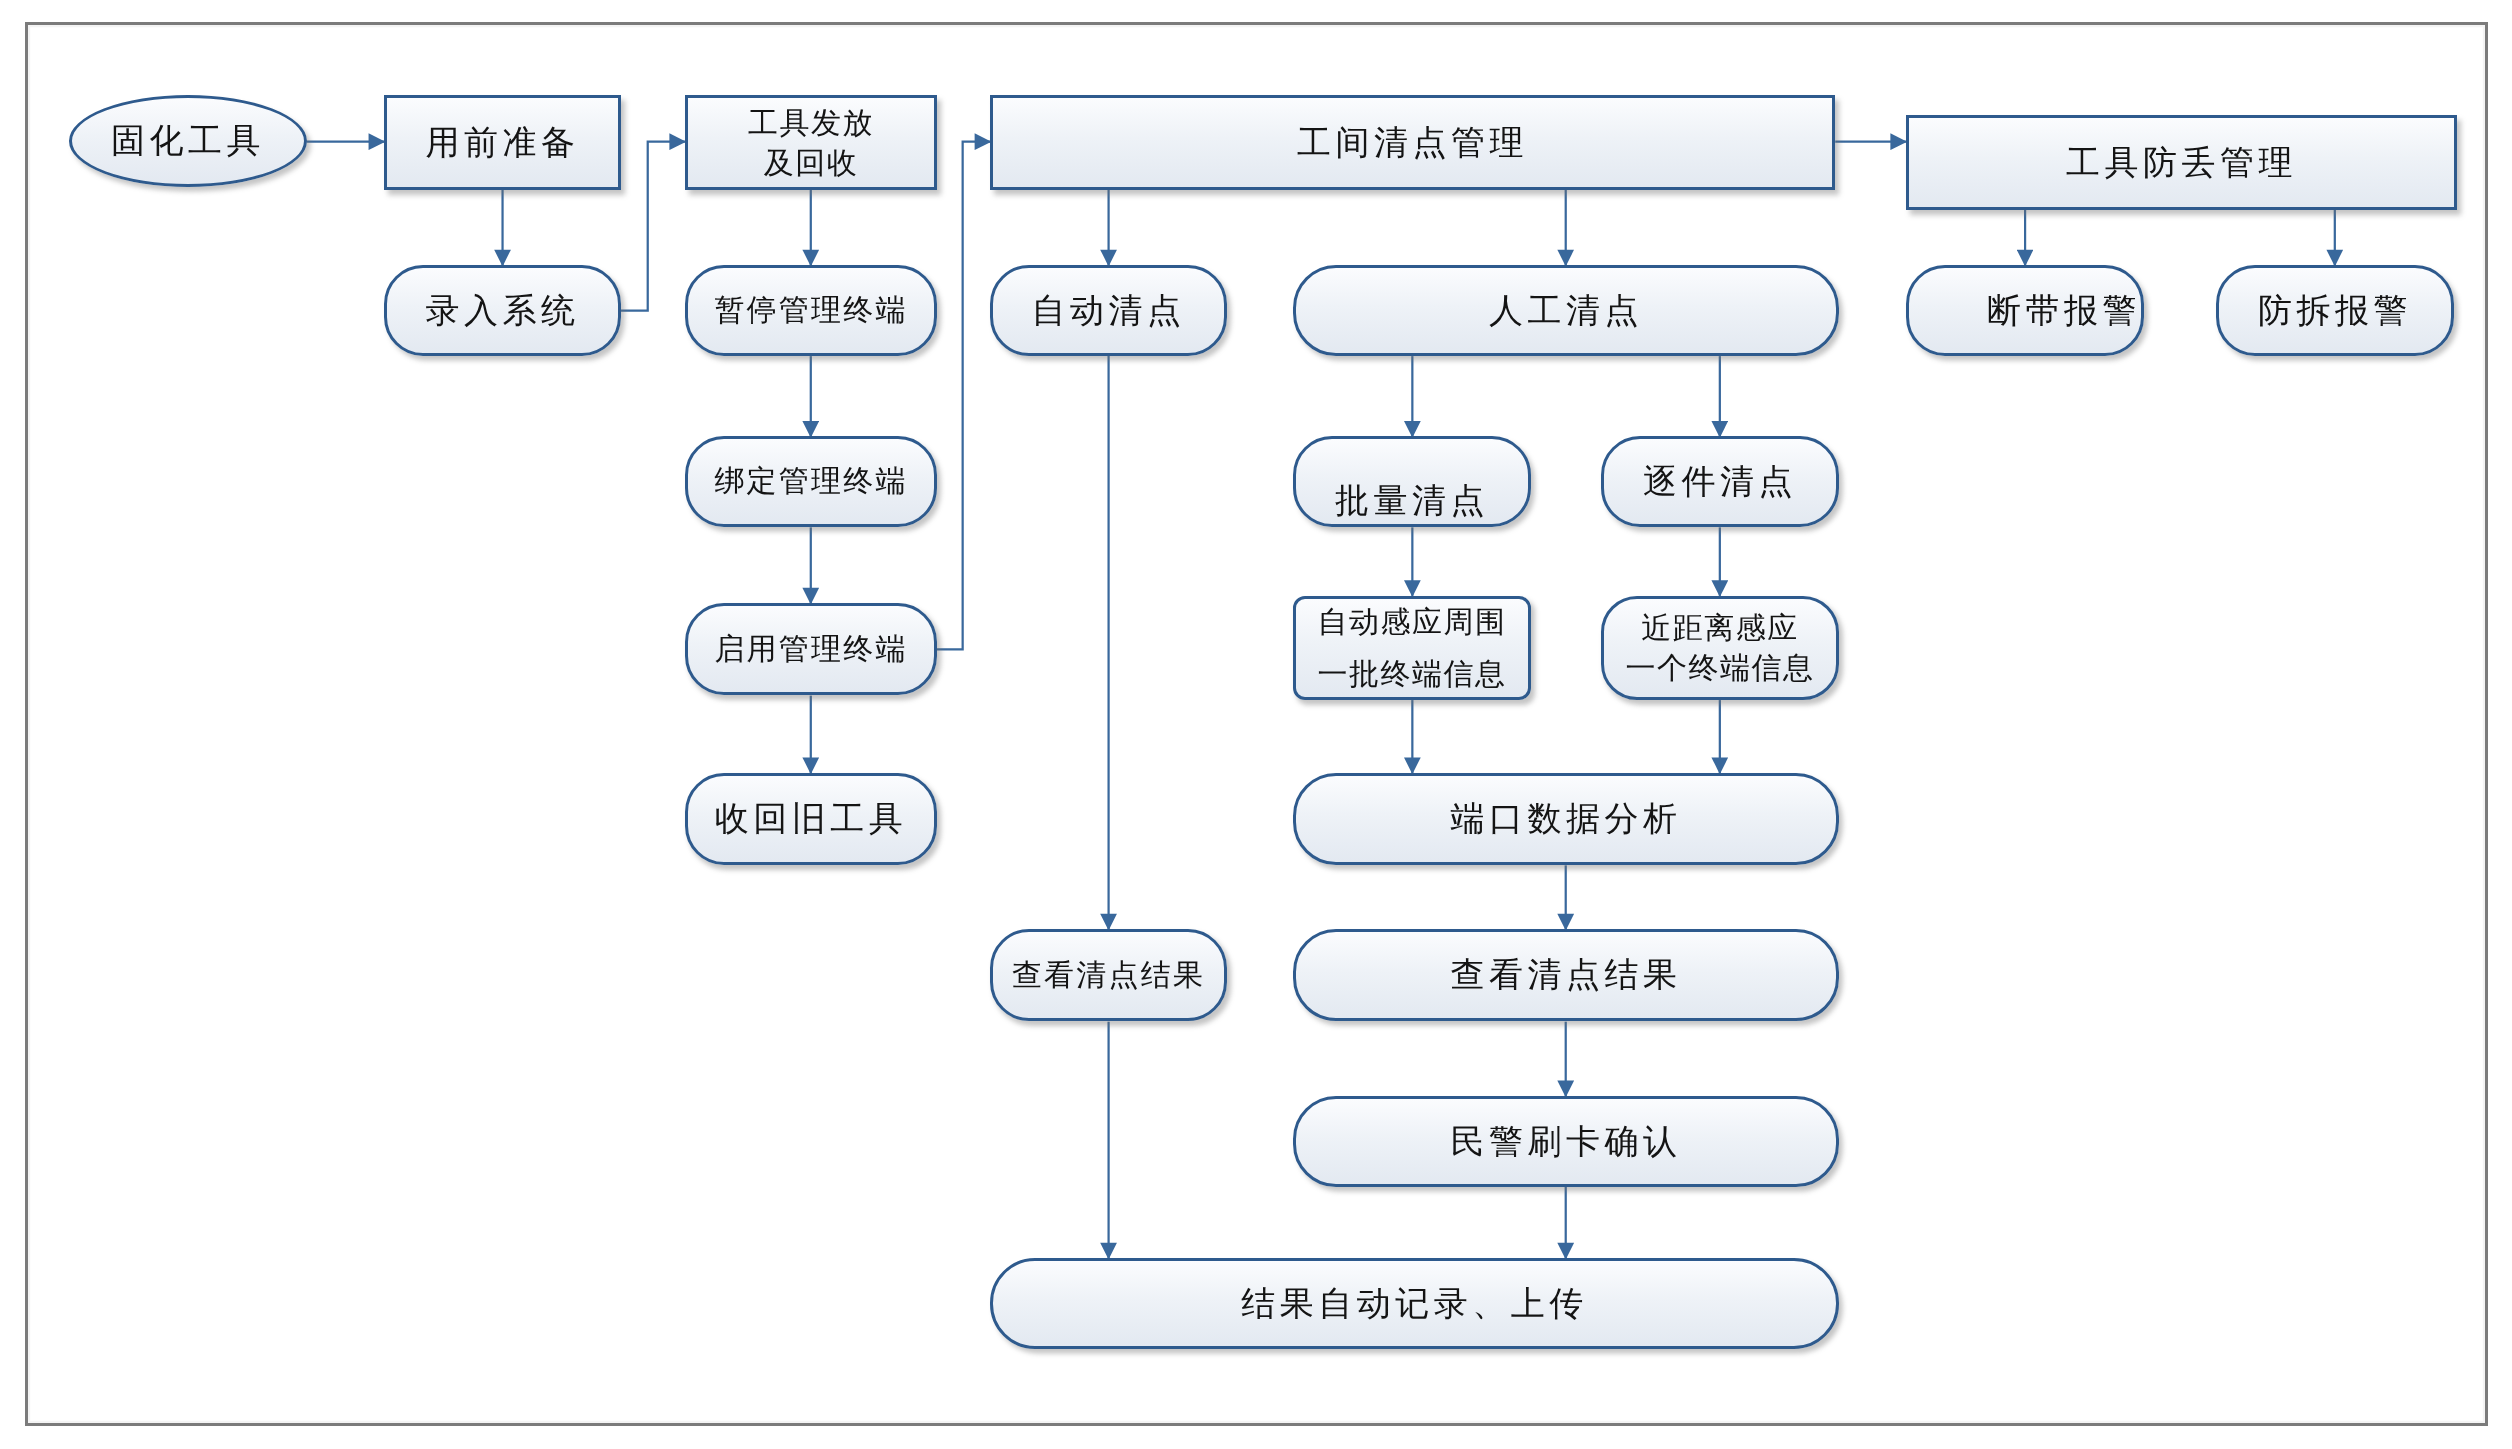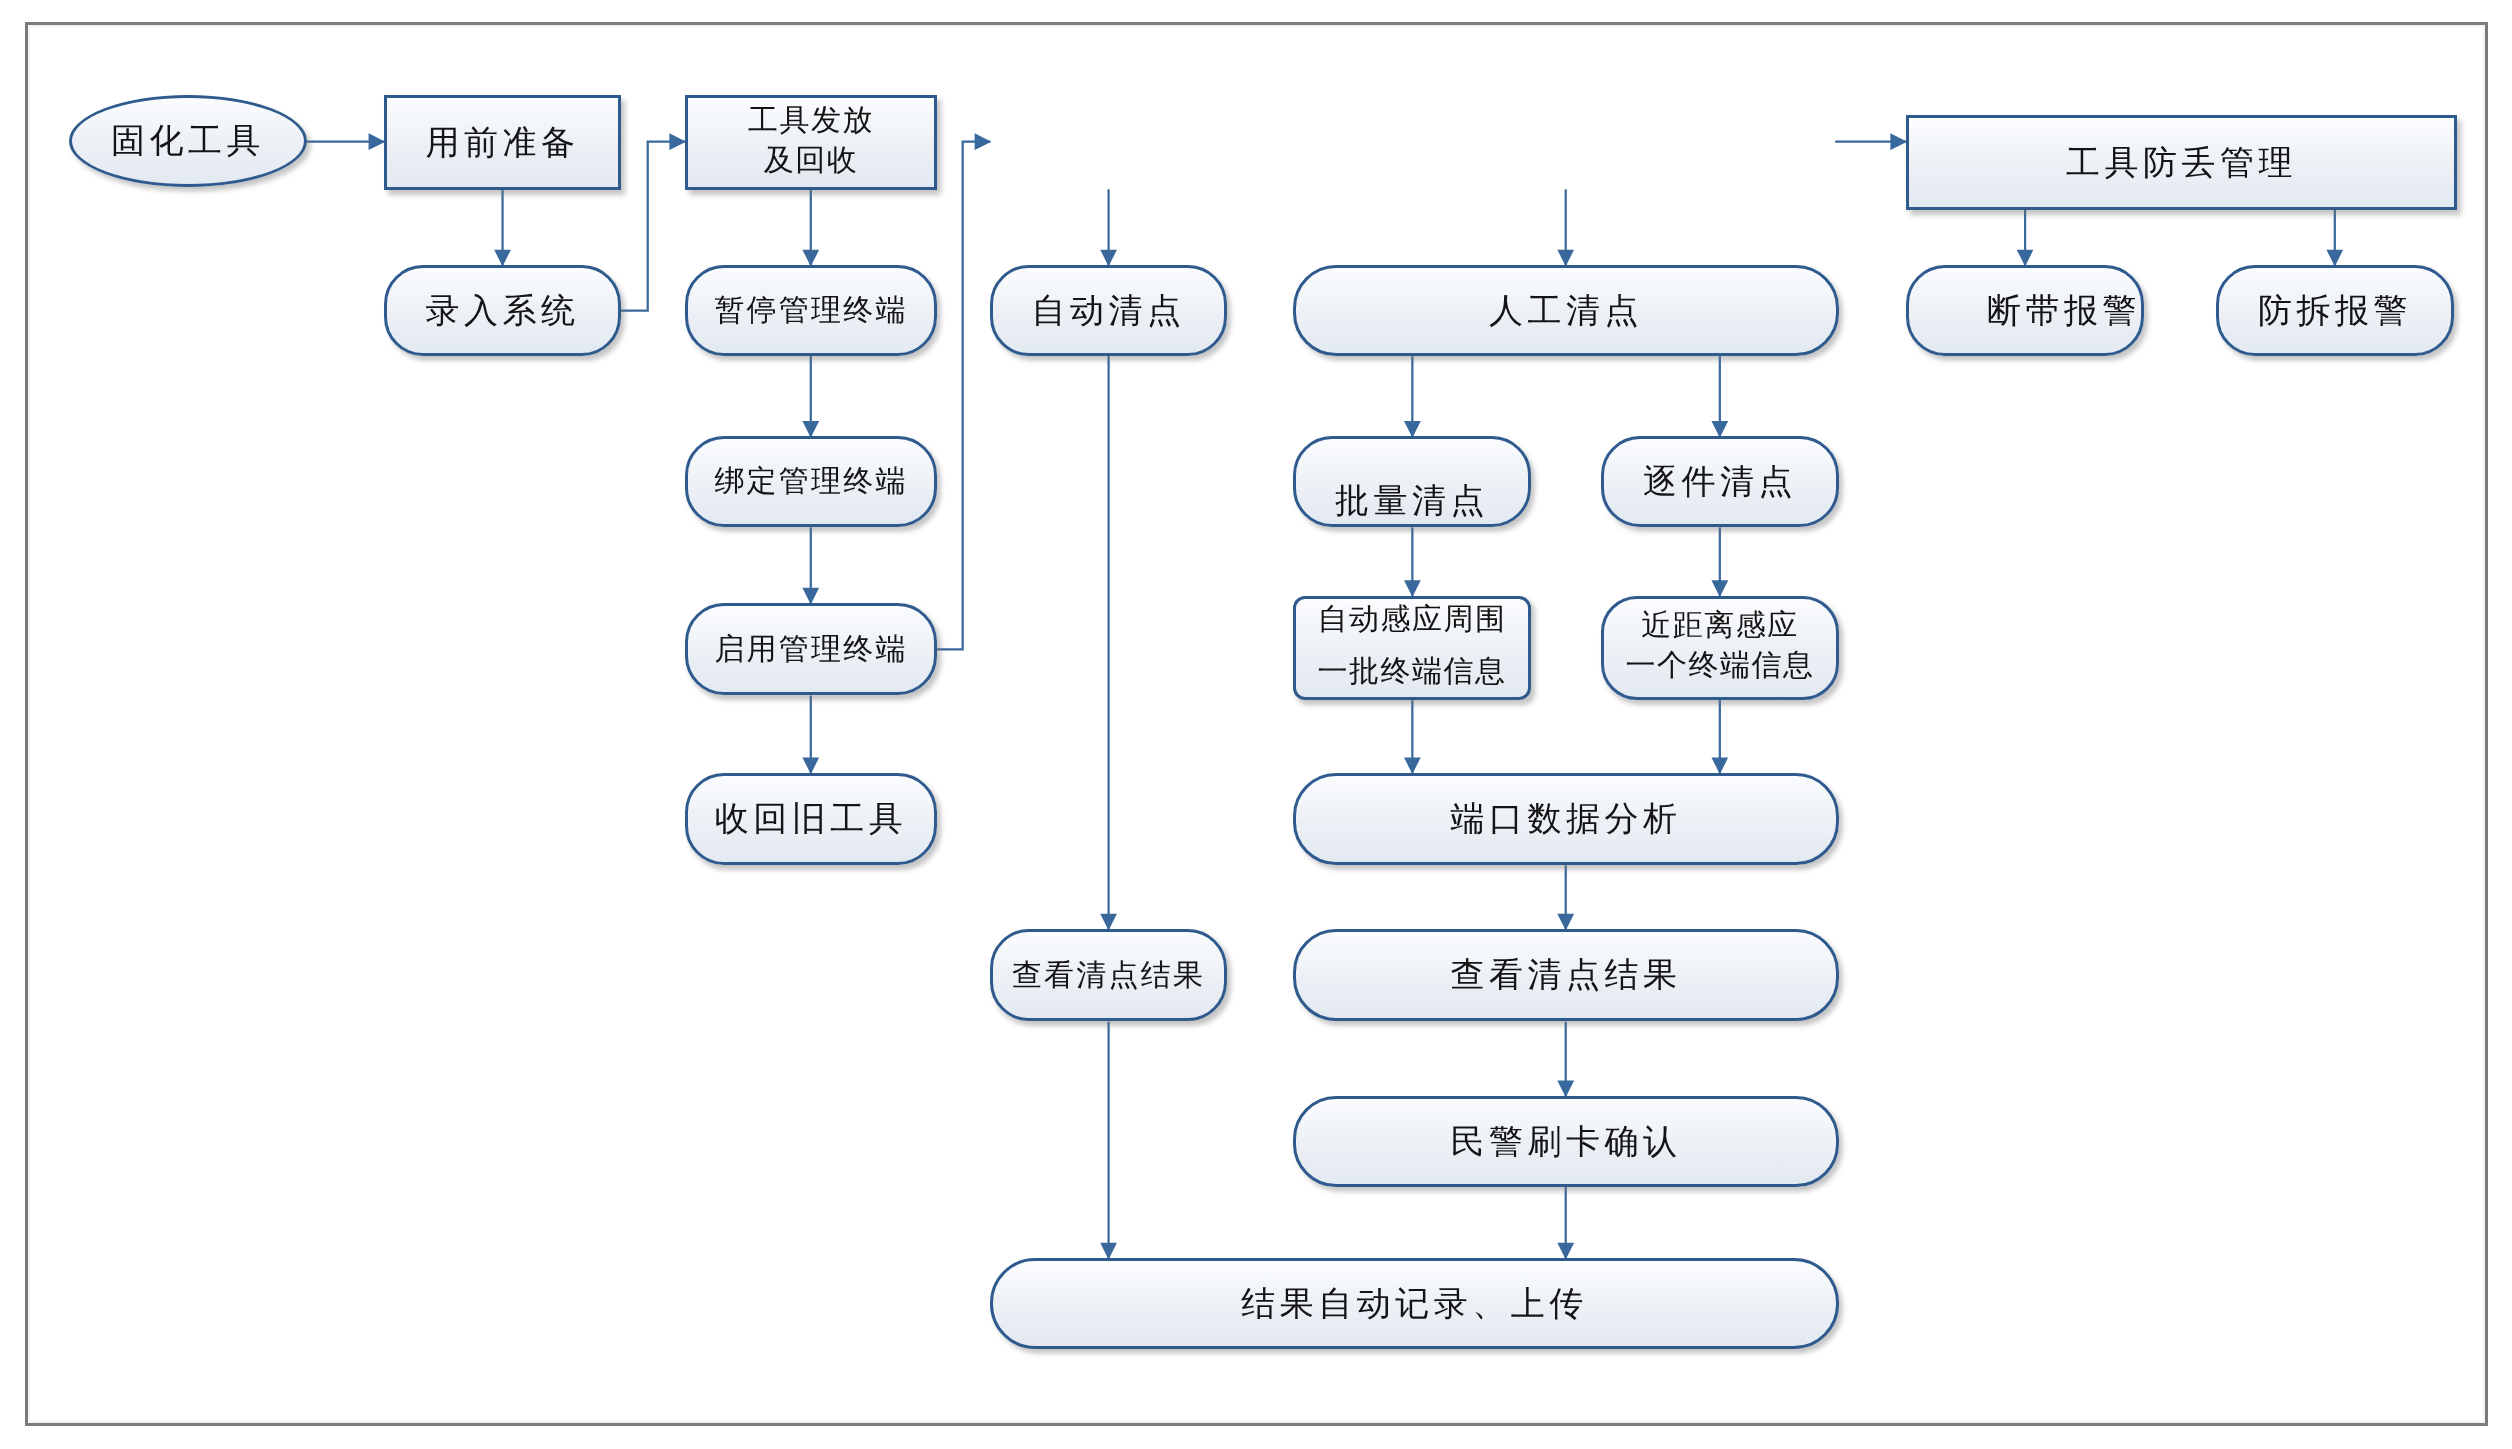--- a/index.html
+++ b/index.html
@@ -10,21 +10,21 @@
     --canvas-border:#7b7b7b;
     --text:#141414;
     --background:#ffffff;
   }
   html,body{margin:0;padding:0;background:#fff;}
   .stage{
     position:relative;
     width:2496px;height:1450px;
     background:var(--background);
     overflow:hidden;
-    font-family:Liberation Mono, monospace;
+    font-family:Liberation Sans, sans-serif;
   }
   .frame{
     position:absolute;left:24.6px;top:22.3px;width:2463px;height:1404px;
     border:3px solid var(--canvas-border);
     box-shadow:inset 0 0 0 2.2px #f4f4f4;
     box-sizing:border-box;
   }
   .edges{position:absolute;left:0;top:0;}
   .edges polyline{
     fill:none;
@@ -114,20 +114,23 @@
   </div>
 
   <div class="node round small-font" style="left:685px;top:603px;width:252px;height:92px;">
     <span class="lbl">启用管理终端</span>
   </div>
 
   <div class="node round" style="left:685px;top:773px;width:252px;height:92px;">
     <span class="lbl">收回旧工具</span>
   </div>
 
+  <div class="node" style="left:990px;top:95px;width:845px;height:95px;">
+    <span class="lbl">工间清点管理</span>
+  </div>
 
   <div class="node round" style="left:990px;top:265px;width:237px;height:91px;">
     <span class="lbl">自动清点</span>
   </div>
 
   <div class="node wide" style="left:1293px;top:265px;width:546px;height:91px;">
     <span class="lbl">人工清点</span>
   </div>
 
   <div class="node round" style="left:1293px;top:436px;width:238px;height:91px;justify-content:flex-end;">

